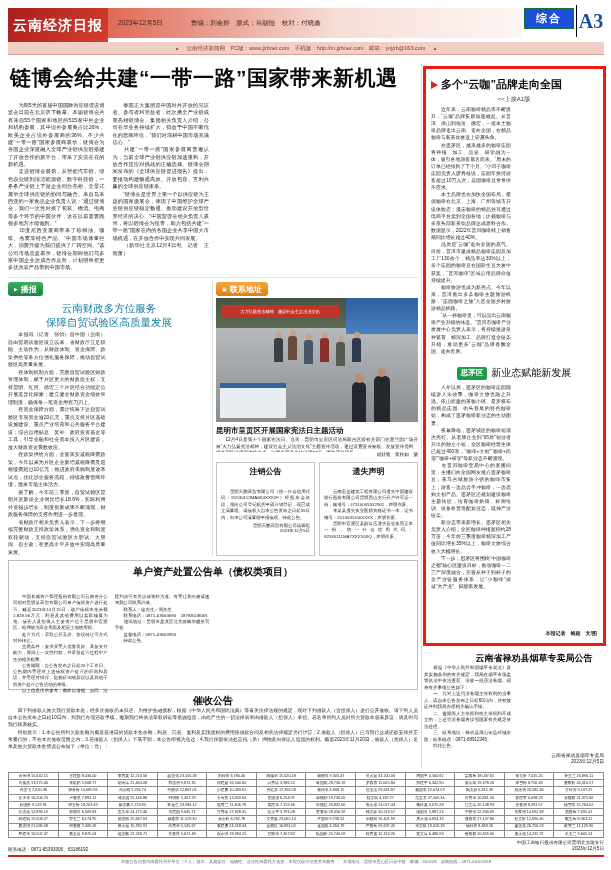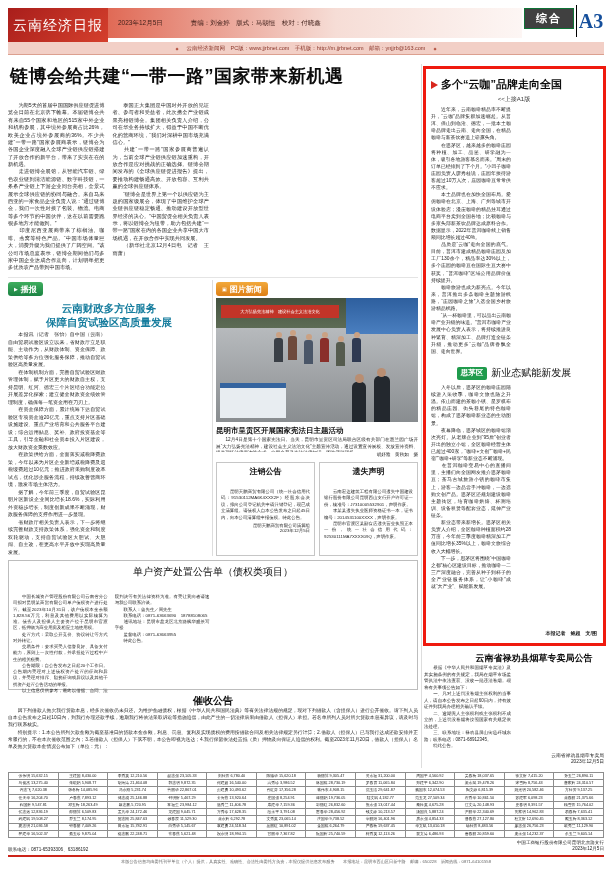--- a/index.html
+++ b/index.html
@@ -3,51 +3,51 @@
 <meta charset="utf-8">
 <style>
   html,body{margin:0;padding:0;background:#e9e7e3;}
   #page{position:relative;width:611px;height:870px;background:#ffffff;margin:0 auto;
         font-family:"Liberation Sans","DejaVu Sans",sans-serif;overflow:hidden;color:#1f1f1f;}
   .abs{position:absolute;}
   .body-text{text-align:justify;white-space:pre-line;color:#1f1f1f;overflow:hidden;}
 
   
   .masthead-red{left:8px;top:8px;width:100px;height:36px;background:linear-gradient(135deg,#a91e1b,#d5402d);
-    color:#fff;font-weight:normal;font-size:14px;letter-spacing:1px;display:flex;align-items:center;justify-content:center;text-align:center;}
+    color:#fff;font-weight:bold;font-size:14px;letter-spacing:1px;display:flex;align-items:center;justify-content:center;text-align:center;}
   .masthead-band{left:108px;top:8px;width:414px;height:30px;box-sizing:border-box;
     background:linear-gradient(to right,#e06a56,#f6ddd6 55%,#fdf6f4);
     display:flex;align-items:center;gap:28px;padding-left:10px;font-size:6.5px;color:#43221c;}
-  .section-label{left:524px;top:8px;width:50px;height:21px;background:#404040;border:1px solid #0e7336;box-sizing:border-box;
+  .section-label{left:524px;top:8px;width:50px;height:21px;background:#1d4ed8;border:1px solid #0e7336;box-sizing:border-box;
     color:#fff;font-weight:bold;font-size:11px;display:flex;align-items:center;justify-content:center;letter-spacing:2px;}
   .page-no{left:576px;top:5px;width:28px;height:32px;color:#154f9c;font-family:"Liberation Serif",serif;
     font-weight:bold;font-size:20px;display:flex;align-items:center;justify-content:center;border-left:1px solid #000000;}
   .site-bar{left:8px;top:42px;width:596px;height:13px;background:#f2cfc6;color:#8a372b;font-size:5.5px;
     display:flex;align-items:center;justify-content:center;gap:8px;border-bottom:1px solid #dca08f;box-sizing:border-box;}
   .orn{font-size:4px;color:#b2503f;}
 
   
   .rule-h1{left:8px;top:277px;width:410px;height:0;border-top:1px solid #e4e4e4;}
   .rule-v1{left:212px;top:280px;width:0;height:276px;border-left:1px solid #ddd;}
   .rule-v2{left:421px;top:64px;width:0;height:704px;border-left:1px solid #ddd;}
 
   
-  .headline{left:10px;top:64px;width:408px;font-size:18px;font-weight:bold;color:#0c0c0c;letter-spacing:.5px;white-space:nowrap;}
+  .headline{left:10px;top:64px;width:408px;font-size:21px;font-weight:bold;color:#0c0c0c;letter-spacing:.5px;white-space:nowrap;}
   .lead-body{left:8px;top:102px;width:410px;height:172px;column-count:4;column-gap:8px;column-fill:auto;
     font-size:5.2px;line-height:1.42;}
 
   
   .tag{height:14px;display:inline-flex;align-items:center;justify-content:center;color:#fff;font-weight:bold;
     font-size:8px;border-radius:3px;gap:3px;padding:0 6px;}
   .tag-green{left:8px;top:282px;background:linear-gradient(#3fae5e,#1c8343);}
   .tag-orange{left:216px;top:282px;background:linear-gradient(#f2a93b,#dd7f15);}
   .tag-icon{font-size:5px;}
 
   
-  .caibao-headline{left:8px;top:301px;width:202px;text-align:center;color:#167d9e;font-weight:bold;
+  .caibao-headline{left:8px;top:301px;width:202px;text-align:center;color:#167d9e;font-weight:normal;
     font-size:10.5px;line-height:1.35;white-space:pre-line;}
   .caibao-body{left:8px;top:331px;width:202px;height:225px;column-count:2;column-gap:7px;column-fill:auto;
     font-size:5px;line-height:1.5;}
 
   
   .photo{left:216px;top:298px;width:202px;height:124px;background:#9aa0a3;overflow:hidden;}
   .ph-trees{position:absolute;left:0;top:0;width:100%;height:30px;background:linear-gradient(#44523f,#5d6b55);}
   .ph-ground{position:absolute;left:0;top:30px;width:100%;height:94px;background:linear-gradient(#b7babd,#898d90);}
   .ph-banner{position:absolute;left:5px;top:7px;width:118px;height:13px;background:#c23428;color:#fff;font-size:4.2px;
     display:flex;align-items:center;justify-content:center;white-space:nowrap;}
@@ -64,21 +64,21 @@
   
   .notice-box{border:1px solid #c6c6c6;box-sizing:border-box;padding:3px 4px;}
   .cancel-box{left:216px;top:462px;width:99px;height:94px;}
   .loss-box{left:319px;top:462px;width:99px;height:94px;}
   .notice-title{text-align:center;font-weight:bold;font-size:8px;margin-bottom:12px;color:#111;}
   .notice-body{font-size:4.4px;line-height:1.45;}
   .notice-sig{font-size:4.4px;text-align:right;white-space:pre-line;margin-top:2px;color:#1f1f1f;}
 
   
   .asset-box{left:8px;top:560px;width:410px;height:130px;border:1px solid #bdbdbd;box-sizing:border-box;padding:4px;}
-  .asset-title{text-align:center;font-weight:normal;font-size:10px;margin-bottom:15px;color:#0d0d0d;}
+  .asset-title{text-align:center;font-weight:bold;font-size:10px;margin-bottom:15px;color:#0d0d0d;}
   .asset-body{column-count:4;column-gap:7px;column-fill:auto;height:102px;font-size:4.4px;line-height:1.42;}
 
   
   .collection-title{left:8px;top:694px;width:410px;text-align:center;font-weight:bold;font-size:10px;color:#0d0d0d;}
   .collection-intro{left:8px;top:707px;width:410px;height:62px;font-size:4.8px;line-height:1.5;}
   .collection-table{left:8px;top:772px;width:596px;height:66px;border-collapse:collapse;table-layout:fixed;}
   .collection-table td{border:0.5px solid #8d8d8d;font-size:3.8px;line-height:1.15;text-align:center;
     padding:0;overflow:hidden;white-space:nowrap;color:#222;}
   .collection-footer{left:8px;top:840px;width:596px;display:flex;justify-content:space-between;align-items:flex-end;
     font-size:4.6px;color:#222;}
@@ -148,21 +148,21 @@
 保障自贸试验区高质量发展</div>
   <div class="abs caibao-body body-text">　　本报讯（记者　张怡）自中国（云南）自由贸易试验区设立以来，省财政厅立足职能、主动作为，从财政体制、资金保障、政策供给等多方位强化服务保障，推动自贸试验区高质量发展。
 　　在体制机制方面，完善自贸试验区财政管理体制，赋予片区更大的财政自主权，支持昆明、红河、德宏三个片区结合功能定位开展差异化探索；建立健全财政资金绩效管理制度，确保每一笔资金用在刀刃上。
 　　在资金保障方面，累计统筹下达自贸试验区专项资金逾20亿元，重点支持片区基础设施建设、重点产业培育和公共服务平台建设；综合运用贴息、奖补、政府投资基金等工具，引导金融和社会资本投入片区建设，放大财政资金乘数效应。
 　　在政策供给方面，全面落实减税降费政策，今年以来为片区企业新增减税降费及退税缓费超过10亿元；推进政府采购制度改革试点，优化涉企服务流程，持续改善营商环境，激发市场主体活力。
 　　据了解，今年前三季度，自贸试验区昆明片区新设企业同比增长18.6%，实际利用外资稳步增长，制度创新成果不断涌现，财政服务保障的支撑作用进一步显现。
 　　省财政厅相关负责人表示，下一步将继续完善财政支持政策体系，强化资金和制度双轮驱动，支持自贸试验区大胆试、大胆闯、自主改，在更高水平开放中实现高质量发展。</div>
 
   <div class="abs tag tag-orange">
     <span class="tag-icon">▣</span>
-    <span>图片新闻</span>
+    <span>联系地址</span>
   </div>
   <div class="abs photo">
     <div class="ph-trees"></div>
     <div class="ph-ground"></div>
     <div class="ph-tent"></div>
     <div class="ph-banner">大力弘扬宪法精神　建设社会主义法治文化</div>
     <div class="person" style="left:58px;top:40px;background:#3a3f46;"></div>
     <div class="person" style="left:72px;top:38px;background:#6e4a3c;"></div>
     <div class="person" style="left:88px;top:42px;background:#4a5668;"></div>
     <div class="person" style="left:104px;top:40px;background:#8a2f2a;"></div>

